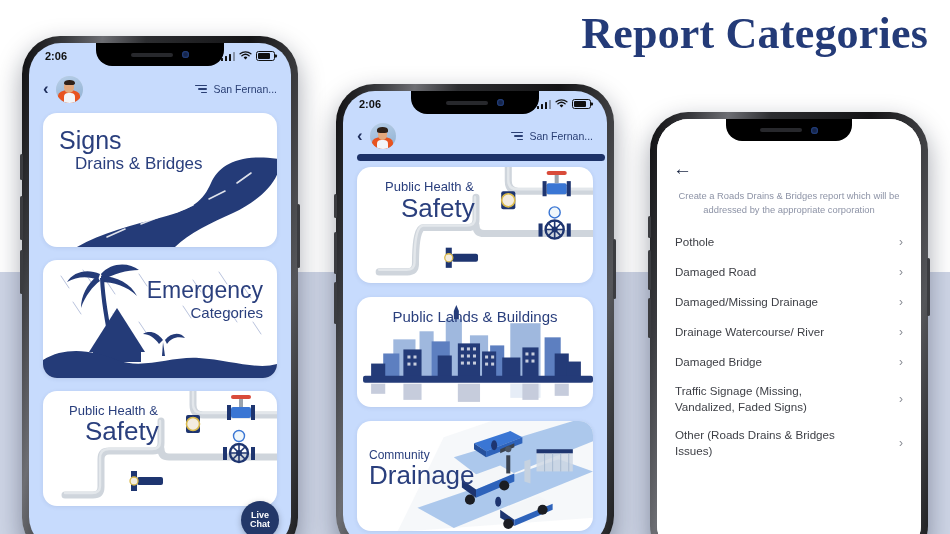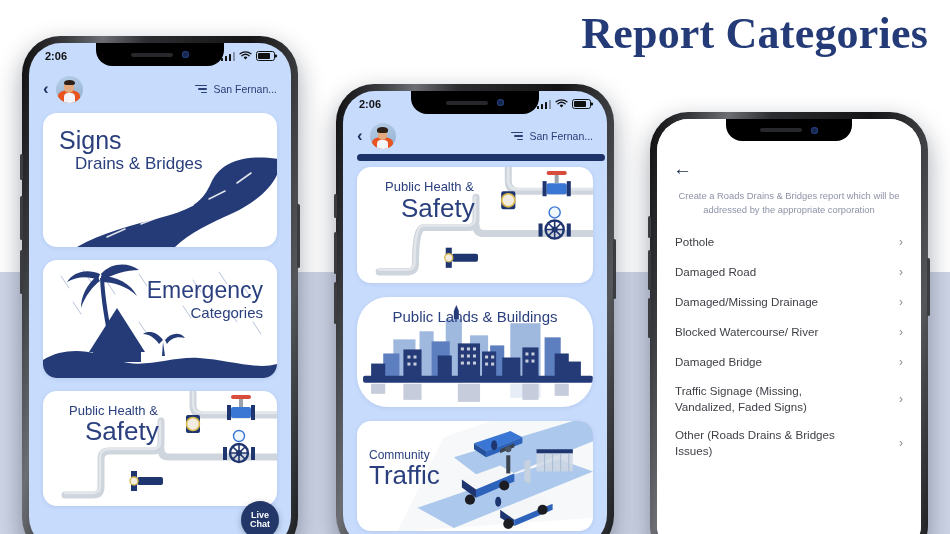--- a/index.html
+++ b/index.html
@@ -311,21 +311,21 @@
           <rect x="94" y="86" width="26" height="8" rx="2" fill="#1e3570"></rect>
           <rect x="88" y="80" width="6" height="20" fill="#1e3570"></rect>
           <circle cx="91" cy="90" r="4" fill="#f3ece0" stroke="#d9b94a" stroke-width="1.3"></circle>
         </svg>
         <div class="card-title" style="left:28px; top:13px;">
           <div style="font-size:13px;">Public Health &amp;</div>
           <div style="font-size:26px; margin-left:16px;">Safety</div>
         </div>
       </div>
 
-      <div class="card" style="height:110px; margin-bottom:14px;border-radius:31px;">
+      <div class="card" style="height:110px; margin-bottom:14px;">
         <svg class="card-art" viewBox="0 0 234 110" preserveAspectRatio="none">
           <g fill="#9fb8de">
             <rect x="36" y="42" width="22" height="42"></rect>
               <rect x="62" y="34" width="14" height="50"></rect>
             <rect x="88" y="22" width="16" height="62"></rect>
               <rect x="112" y="38" width="18" height="46"></rect>
             <rect x="152" y="26" width="30" height="58"></rect>
           </g>
           <g fill="#5d7fc0">
             <rect x="26" y="56" width="16" height="28"></rect>
@@ -408,21 +408,21 @@
           </g>
           <path d="M166 40 L172 38 L172 62 L166 60 Z" fill="#c6d2e0"></path>
           <rect x="148" y="34" width="4" height="18" fill="#3a424f"></rect>
           <path d="M142 28 l14 -6 l0 4 l-14 6 Z" fill="#3a424f"></path>
           <circle cx="150" cy="28" r="3" fill="#4a5463"></circle>
           <ellipse cx="136" cy="24" rx="3" ry="5" fill="#1e3570"></ellipse>
           <ellipse cx="140" cy="80" rx="3" ry="5" fill="#1e3570"></ellipse>
         </svg>
         <div class="card-title" style="left:12px; top:28px;">
           <div style="font-size:12px;">Community</div>
-          <div style="font-size:26px; margin-top:-1px;">Traffic</div>
+          <div style="font-size:26px; margin-top:-1px;">Drainage</div>
         </div>
       </div>
 
     </div>
   </div>
 </div>
 
 <div class="phone" id="phone3" style="left:650px; top:112px; width:278px; height:452px;">
   <div class="side-btn" style="left:-2px; top:104px; width:3px; height:22px;"></div>
   <div class="side-btn" style="left:-2px; top:138px; width:3px; height:40px;"></div>
@@ -450,21 +450,21 @@
       </div>
       <div class="p3-row" style="height:30px;">
         <span class="lbl">Damaged Road</span>
         <span class="ar">›</span>
       </div>
       <div class="p3-row" style="height:30px;">
         <span class="lbl">Damaged/Missing Drainage</span>
         <span class="ar">›</span>
       </div>
       <div class="p3-row" style="height:30px;">
-        <span class="lbl">Blocked Watercourse/ River</span>
+        <span class="lbl">Drainage Watercourse/ River</span>
         <span class="ar">›</span>
       </div>
       <div class="p3-row" style="height:30px;align-items:center;">
         <span class="lbl">Damaged Bridge</span>
         <span class="ar">›</span>
       </div>
       <div class="p3-row" style="height:44px;">
         <span class="lbl" style="max-width:188px; display:inline-block;">Traffic Signage (Missing, Vandalized, Faded Signs)</span>
         <span class="ar">›</span>
       </div>

